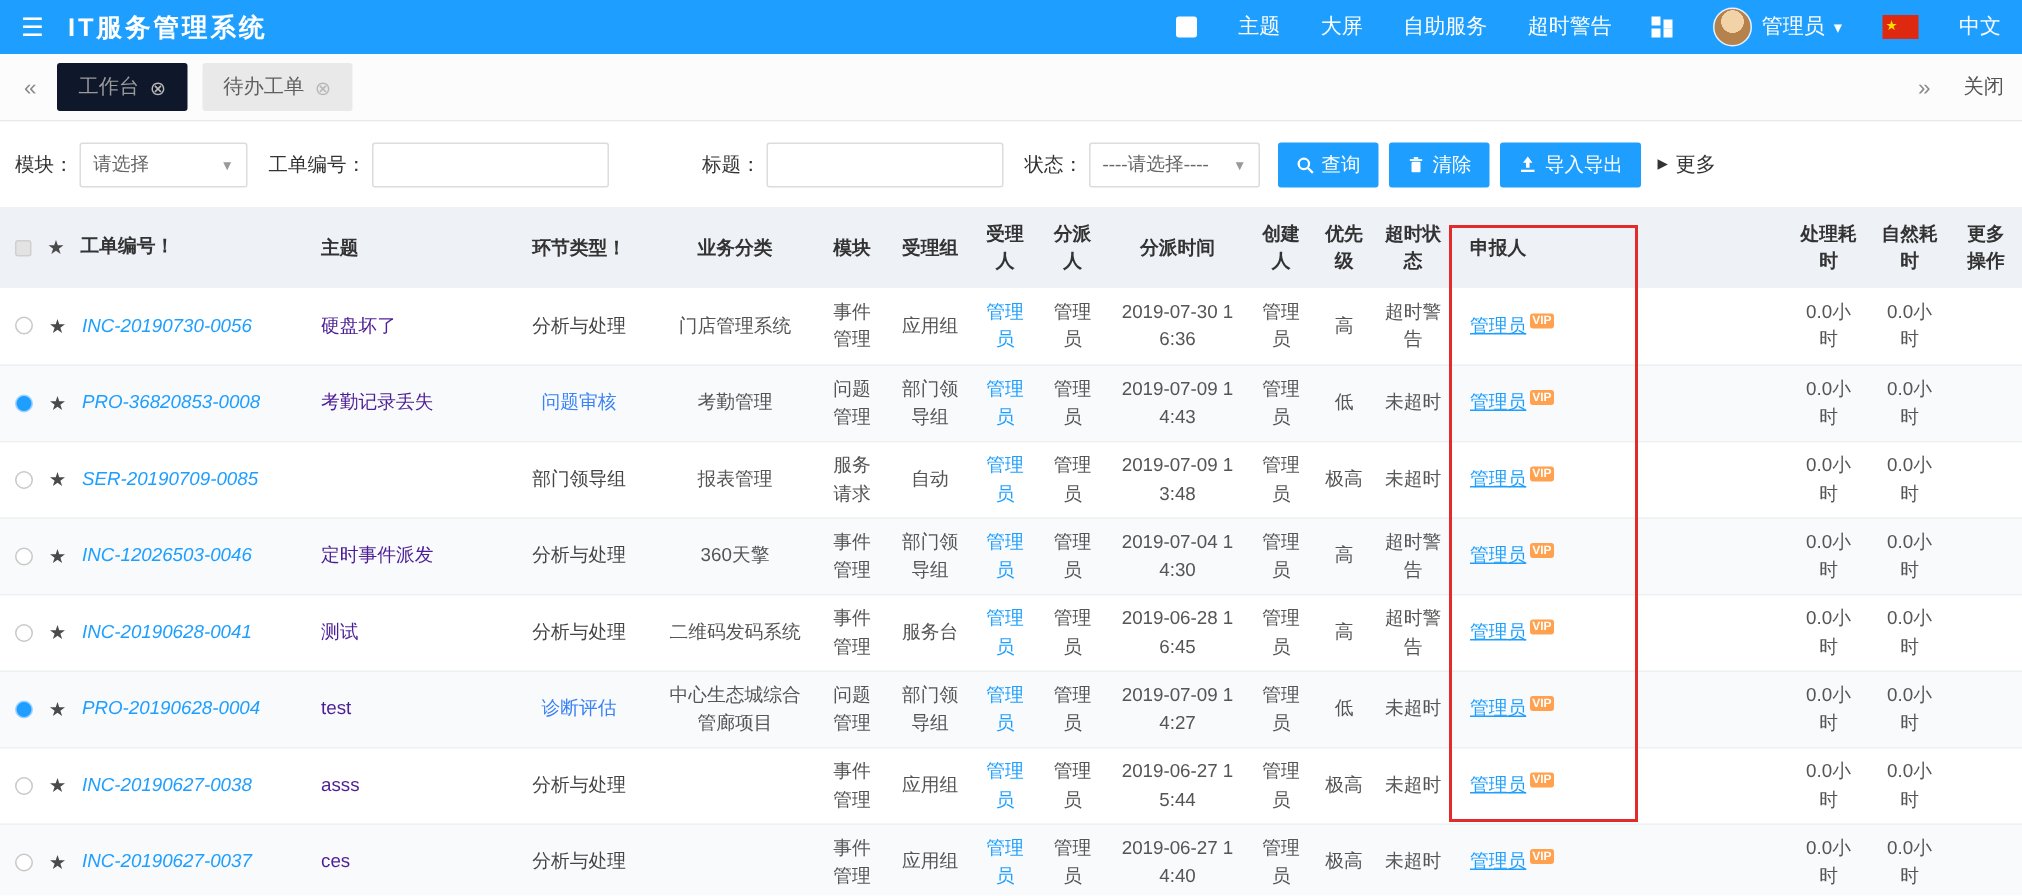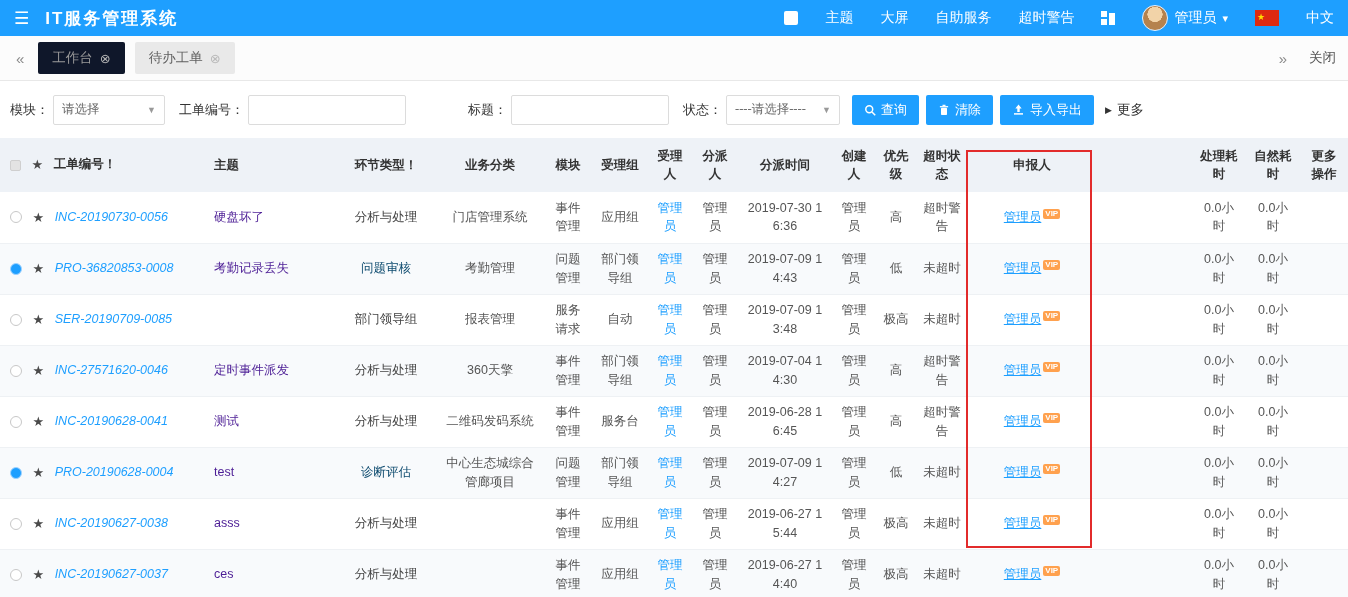--- a/index.html
+++ b/index.html
@@ -49,30 +49,30 @@
 
   
   .table-wrap { position:relative; width:1348px; }
   table { width:1348px; border-collapse:collapse; table-layout:fixed; font-size:12.5px; color:#555; }
   thead th { background:#eef2f7; font-weight:bold; color:#333; padding:8px 6px; text-align:center; vertical-align:middle; height:54px; line-height:1.45; word-break:break-all; }
   tbody td { padding:6px; border-bottom:1px solid #eef1f4; text-align:center; vertical-align:middle; height:51px; line-height:1.5; word-break:break-all; }
   tbody tr { background:#fff; }
   tbody tr.alt { background:#f8fafc; }
   th.h-order, td.c-order { text-align:left; padding-left:10px; }
   th.h-subject, td.c-subject { text-align:left; }
-  th.h-decl, td.c-decl { text-align:center; padding-left:12px; }
+  th.h-decl, td.c-decl { text-align:left; padding-left:12px; }
   .hdr-check { width:11px; height:11px; background:#e3e3e3; border:1px solid #cfcfcf; border-radius:2px; display:inline-block; vertical-align:middle; margin-right:7px; cursor:pointer; }
   .star-icon { color:#4a4a4a; font-size:13px; vertical-align:middle; margin-right:7px; cursor:pointer; }
   .radio { width:12px; height:12px; border:1px solid #c8c8c8; border-radius:50%; display:inline-block; background:#fff; vertical-align:middle; margin-right:7px; cursor:pointer; }
   .radio.checked { background:#1e9fff; border-color:#9ed2ff; }
   a { text-decoration:none; cursor:pointer; }
   .order-link { color:#1e9fff;font-style:italic; }
   .subj-link { color:#4c1d95; }
   .step-type { color:#444; }
-  .step-type.alert { color:#0c4a6e; }
+  .step-type.alert { color:#3b82f6; }
   .acceptor-link { color:#1e9fff; }
   .decl-link { color:#1e9fff; text-decoration:underline; }
   .vip-badge { display:inline-block; background:#ffa14e; color:#fff; font-size:8px; font-weight:bold; line-height:10px; padding:0 2px; border-radius:2px; margin-left:2px; vertical-align:super; }
 
   .annotation-box { position:absolute; left:966px; top:12px; width:126px; height:398px; border:2px solid #e22b2b; pointer-events:none; z-index:5; }
 </style>
 </head>
 <body>
 
 <div class="page">
@@ -287,21 +287,21 @@
     <td></td>
     <td>0.0小时</td>
     <td>0.0小时</td>
     <td></td>
   </tr>
 
   <tr class="alt">
     <td class="c-order">
       <span class="radio"></span>
       <span class="star-icon">★</span>
-      <a class="order-link">INC-27571620-0046</a>
+      <a class="order-link">INC-12026503-0046</a>
     </td>
     <td class="c-subject"><a class="subj-link">定时事件派发</a></td>
     <td><span class="step-type">分析与处理</span></td>
     <td>360天擎</td>
     <td>事件管理</td>
     <td>部门领导组</td>
     <td><a class="acceptor-link">管理员</a></td>
     <td>管理员</td>
     <td>2019-07-04 14:30</td>
     <td>管理员</td>

